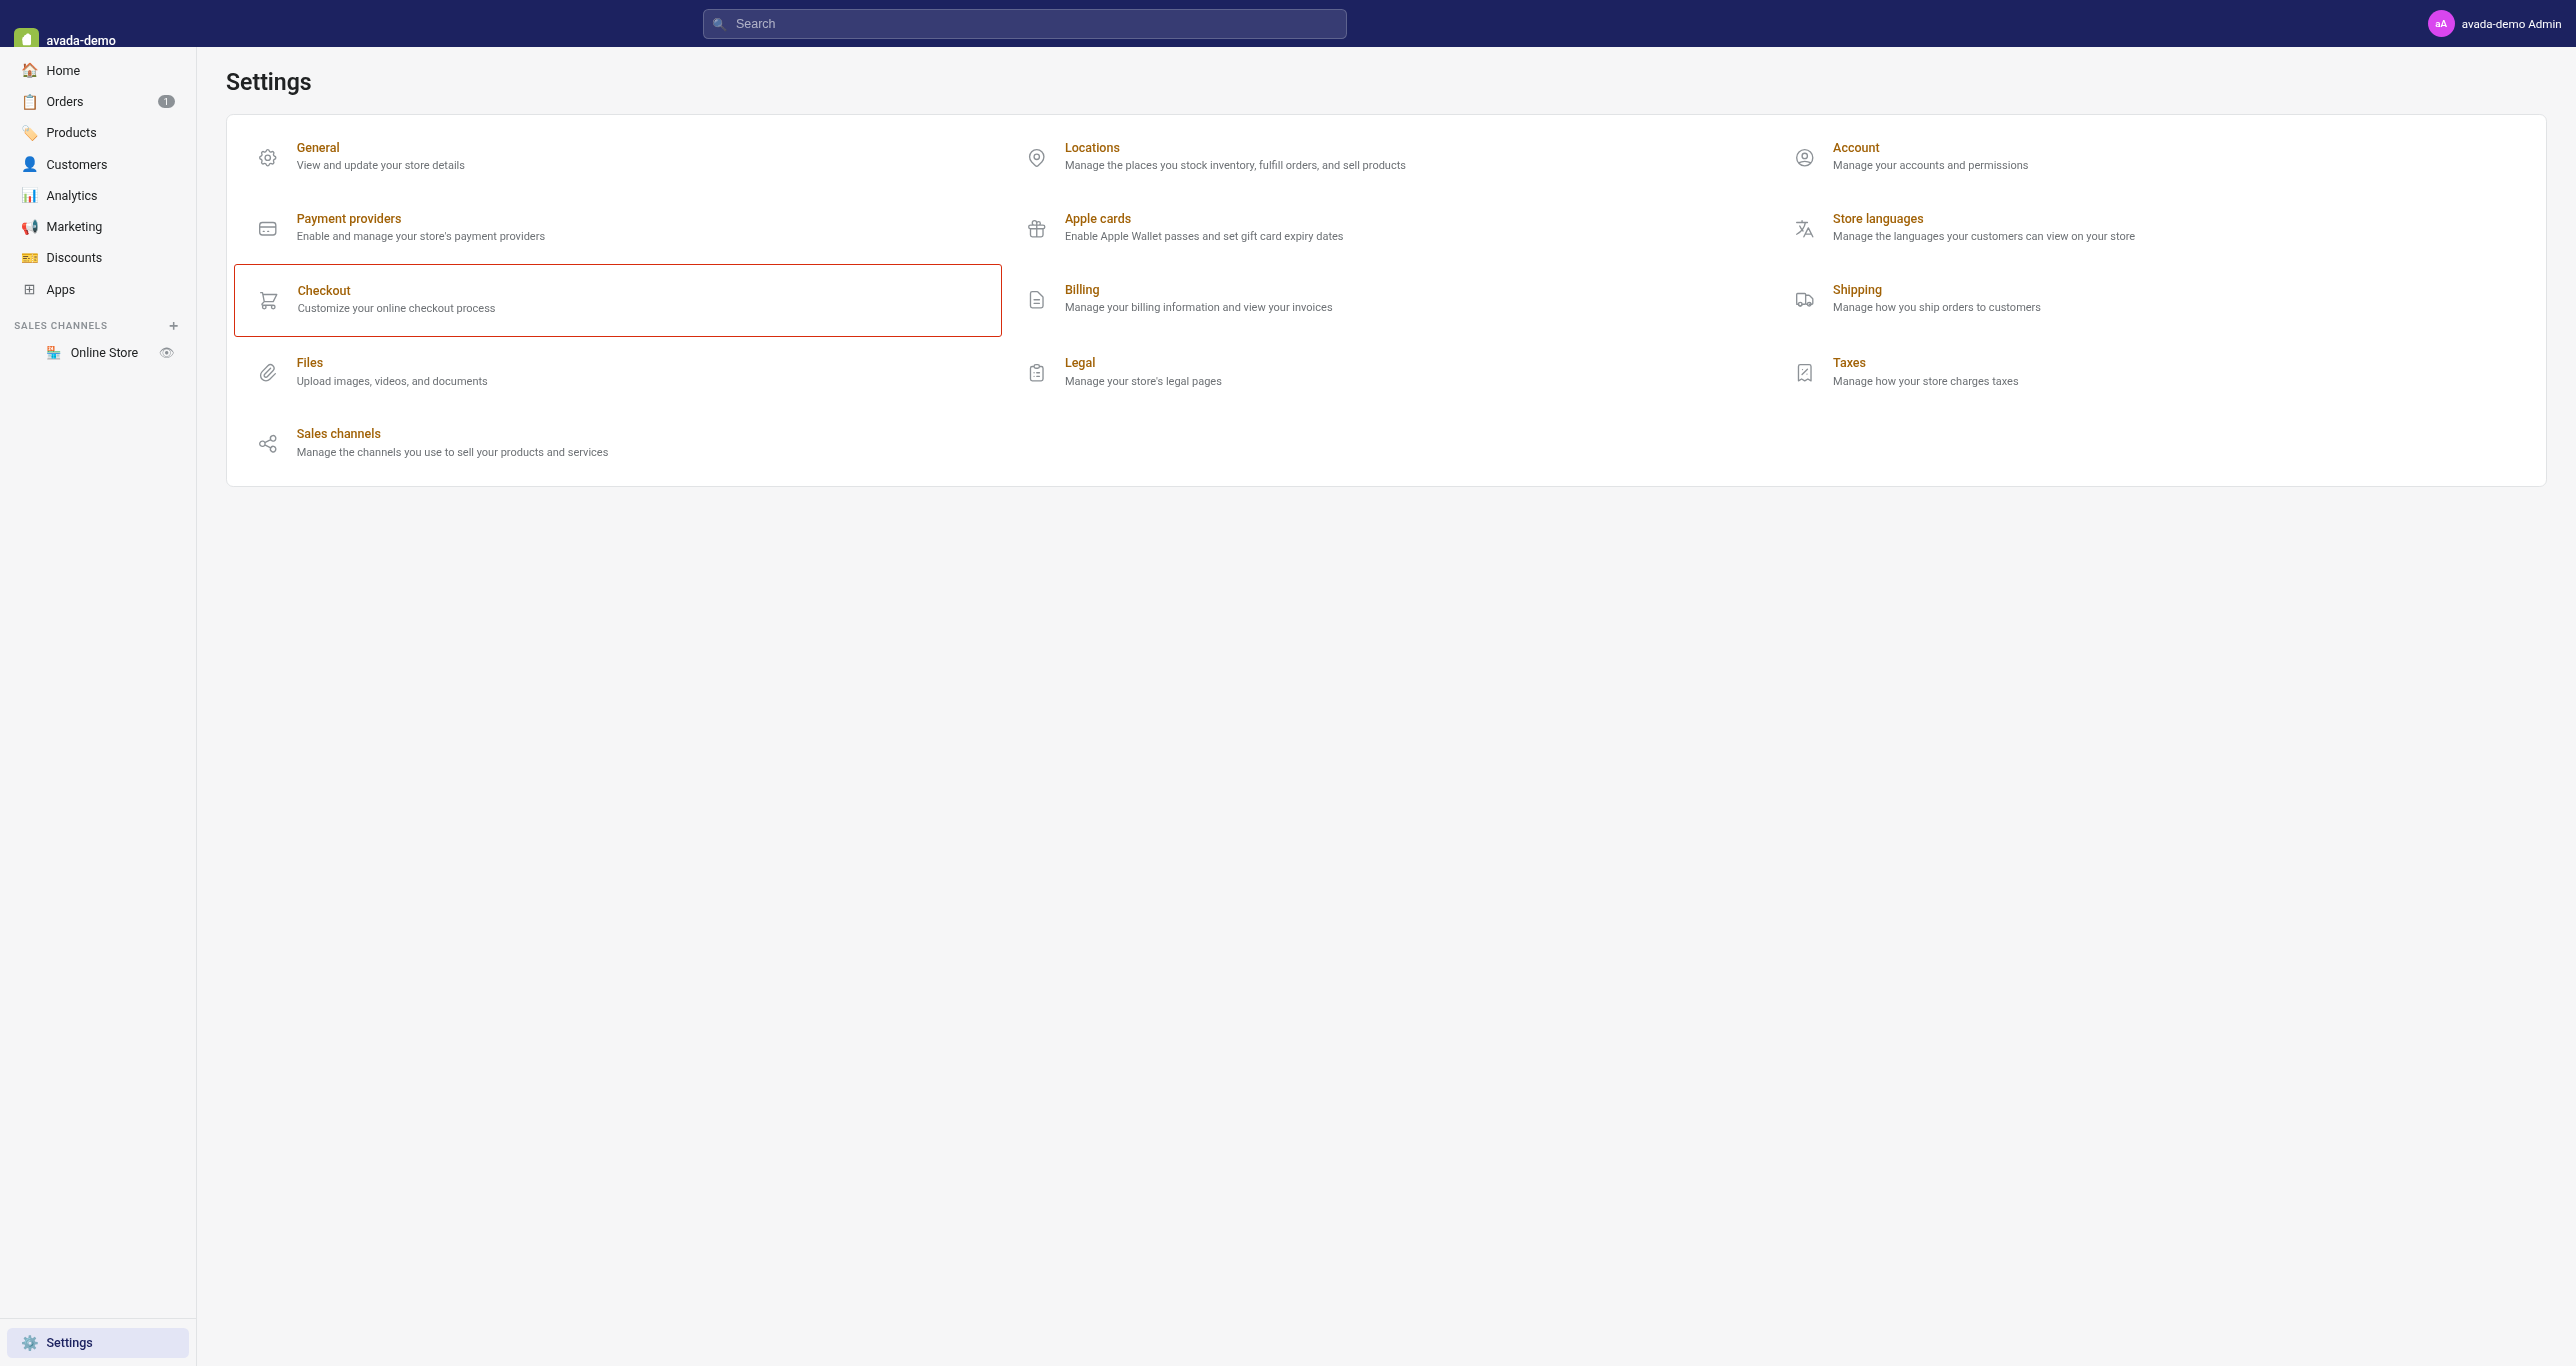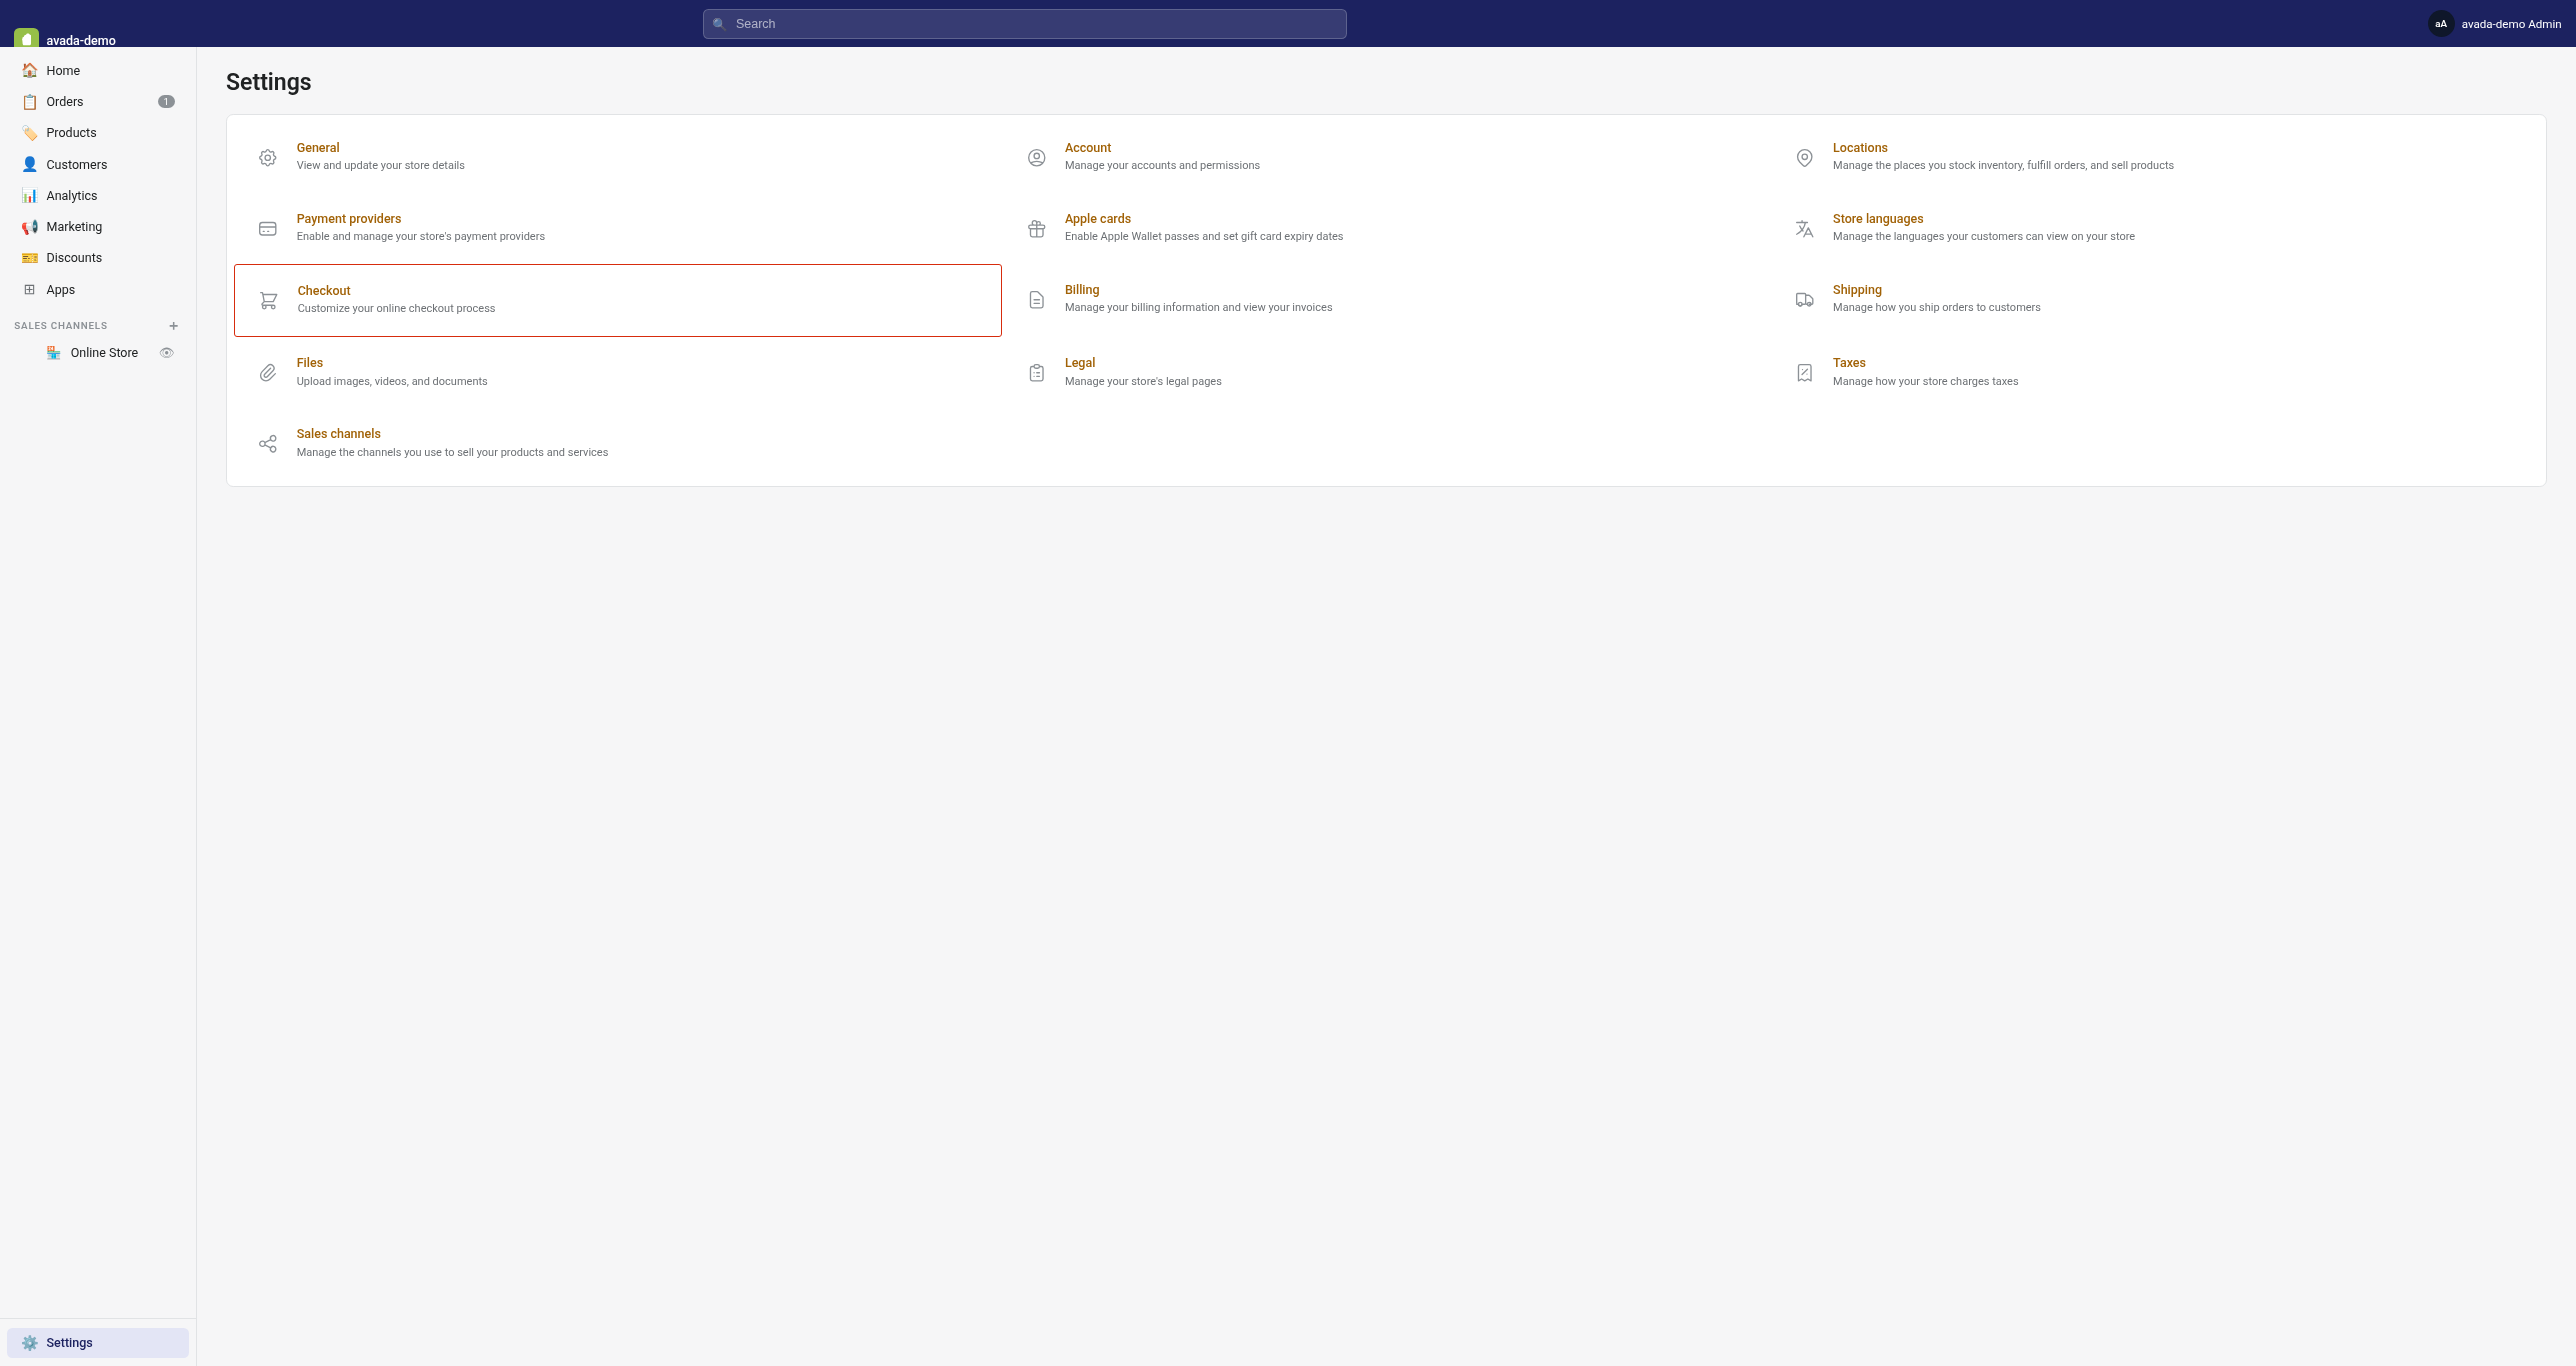--- a/index.html
+++ b/index.html
@@ -70,21 +70,21 @@
       align-items: center;
       gap: 7.2px;
       color: white;
       font-size: 11.6px;
       margin-left: auto;
     }
     .avatar {
       width: 27px;
       height: 27px;
       border-radius: 50%;
-      background: #0f172a;
+      background: #d946ef;
       display: flex;
       align-items: center;
       justify-content: center;
       color: white;
       font-size: 9.8px;
       font-weight: 600;
     }
 
     
     .app-body {
@@ -329,43 +329,43 @@
               </svg>
       </div>
       <div class="settings-item-content">
         <div class="settings-item-title">General</div>
         <div class="settings-item-desc">View and update your store details</div>
       </div>
     </div>
           <div class="settings-item">
       <div class="settings-item-icon">
         <svg viewBox="0 0 24 24">
+                <path stroke-linecap="round" stroke-linejoin="round" d="M17.657 16.657L13.414 20.9a1.998 1.998 0 01-2.827 0l-4.244-4.243a8 8 0 1111.314 0z"></path>
+                <path stroke-linecap="round" stroke-linejoin="round" d="M15 11a3 3 0 11-6 0 3 3 0 016 0z"></path>
+              </svg>
+      </div>
+      <div class="settings-item-content">
+        <div class="settings-item-title">Locations</div>
+        <div class="settings-item-desc">Manage the places you stock inventory, fulfill orders, and sell products</div>
+      </div>
+    </div>
+          <div class="settings-item">
+      <div class="settings-item-icon">
+        <svg viewBox="0 0 24 24">
                 <path stroke-linecap="round" stroke-linejoin="round" d="M5.121 17.804A13.937 13.937 0 0112 16c2.5 0 4.847.655 6.879 1.804M15 10a3 3 0 11-6 0 3 3 0 016 0zm6 2a9 9 0 11-18 0 9 9 0 0118 0z"></path>
               </svg>
       </div>
       <div class="settings-item-content">
         <div class="settings-item-title">Account</div>
         <div class="settings-item-desc">Manage your accounts and permissions</div>
       </div>
     </div>
           <div class="settings-item">
       <div class="settings-item-icon">
         <svg viewBox="0 0 24 24">
-                <path stroke-linecap="round" stroke-linejoin="round" d="M17.657 16.657L13.414 20.9a1.998 1.998 0 01-2.827 0l-4.244-4.243a8 8 0 1111.314 0z"></path>
-                <path stroke-linecap="round" stroke-linejoin="round" d="M15 11a3 3 0 11-6 0 3 3 0 016 0z"></path>
-              </svg>
-      </div>
-      <div class="settings-item-content">
-        <div class="settings-item-title">Locations</div>
-        <div class="settings-item-desc">Manage the places you stock inventory, fulfill orders, and sell products</div>
-      </div>
-    </div>
-          <div class="settings-item">
-      <div class="settings-item-icon">
-        <svg viewBox="0 0 24 24">
                 <path stroke-linecap="round" stroke-linejoin="round" d="M3 10h18M7 15h1m4 0h1m-7 4h12a3 3 0 003-3V8a3 3 0 00-3-3H6a3 3 0 00-3 3v8a3 3 0 003 3z"></path>
               </svg>
       </div>
       <div class="settings-item-content">
         <div class="settings-item-title">Payment providers</div>
         <div class="settings-item-desc">Enable and manage your store's payment providers</div>
       </div>
     </div>
           <div class="settings-item">
       <div class="settings-item-icon">

